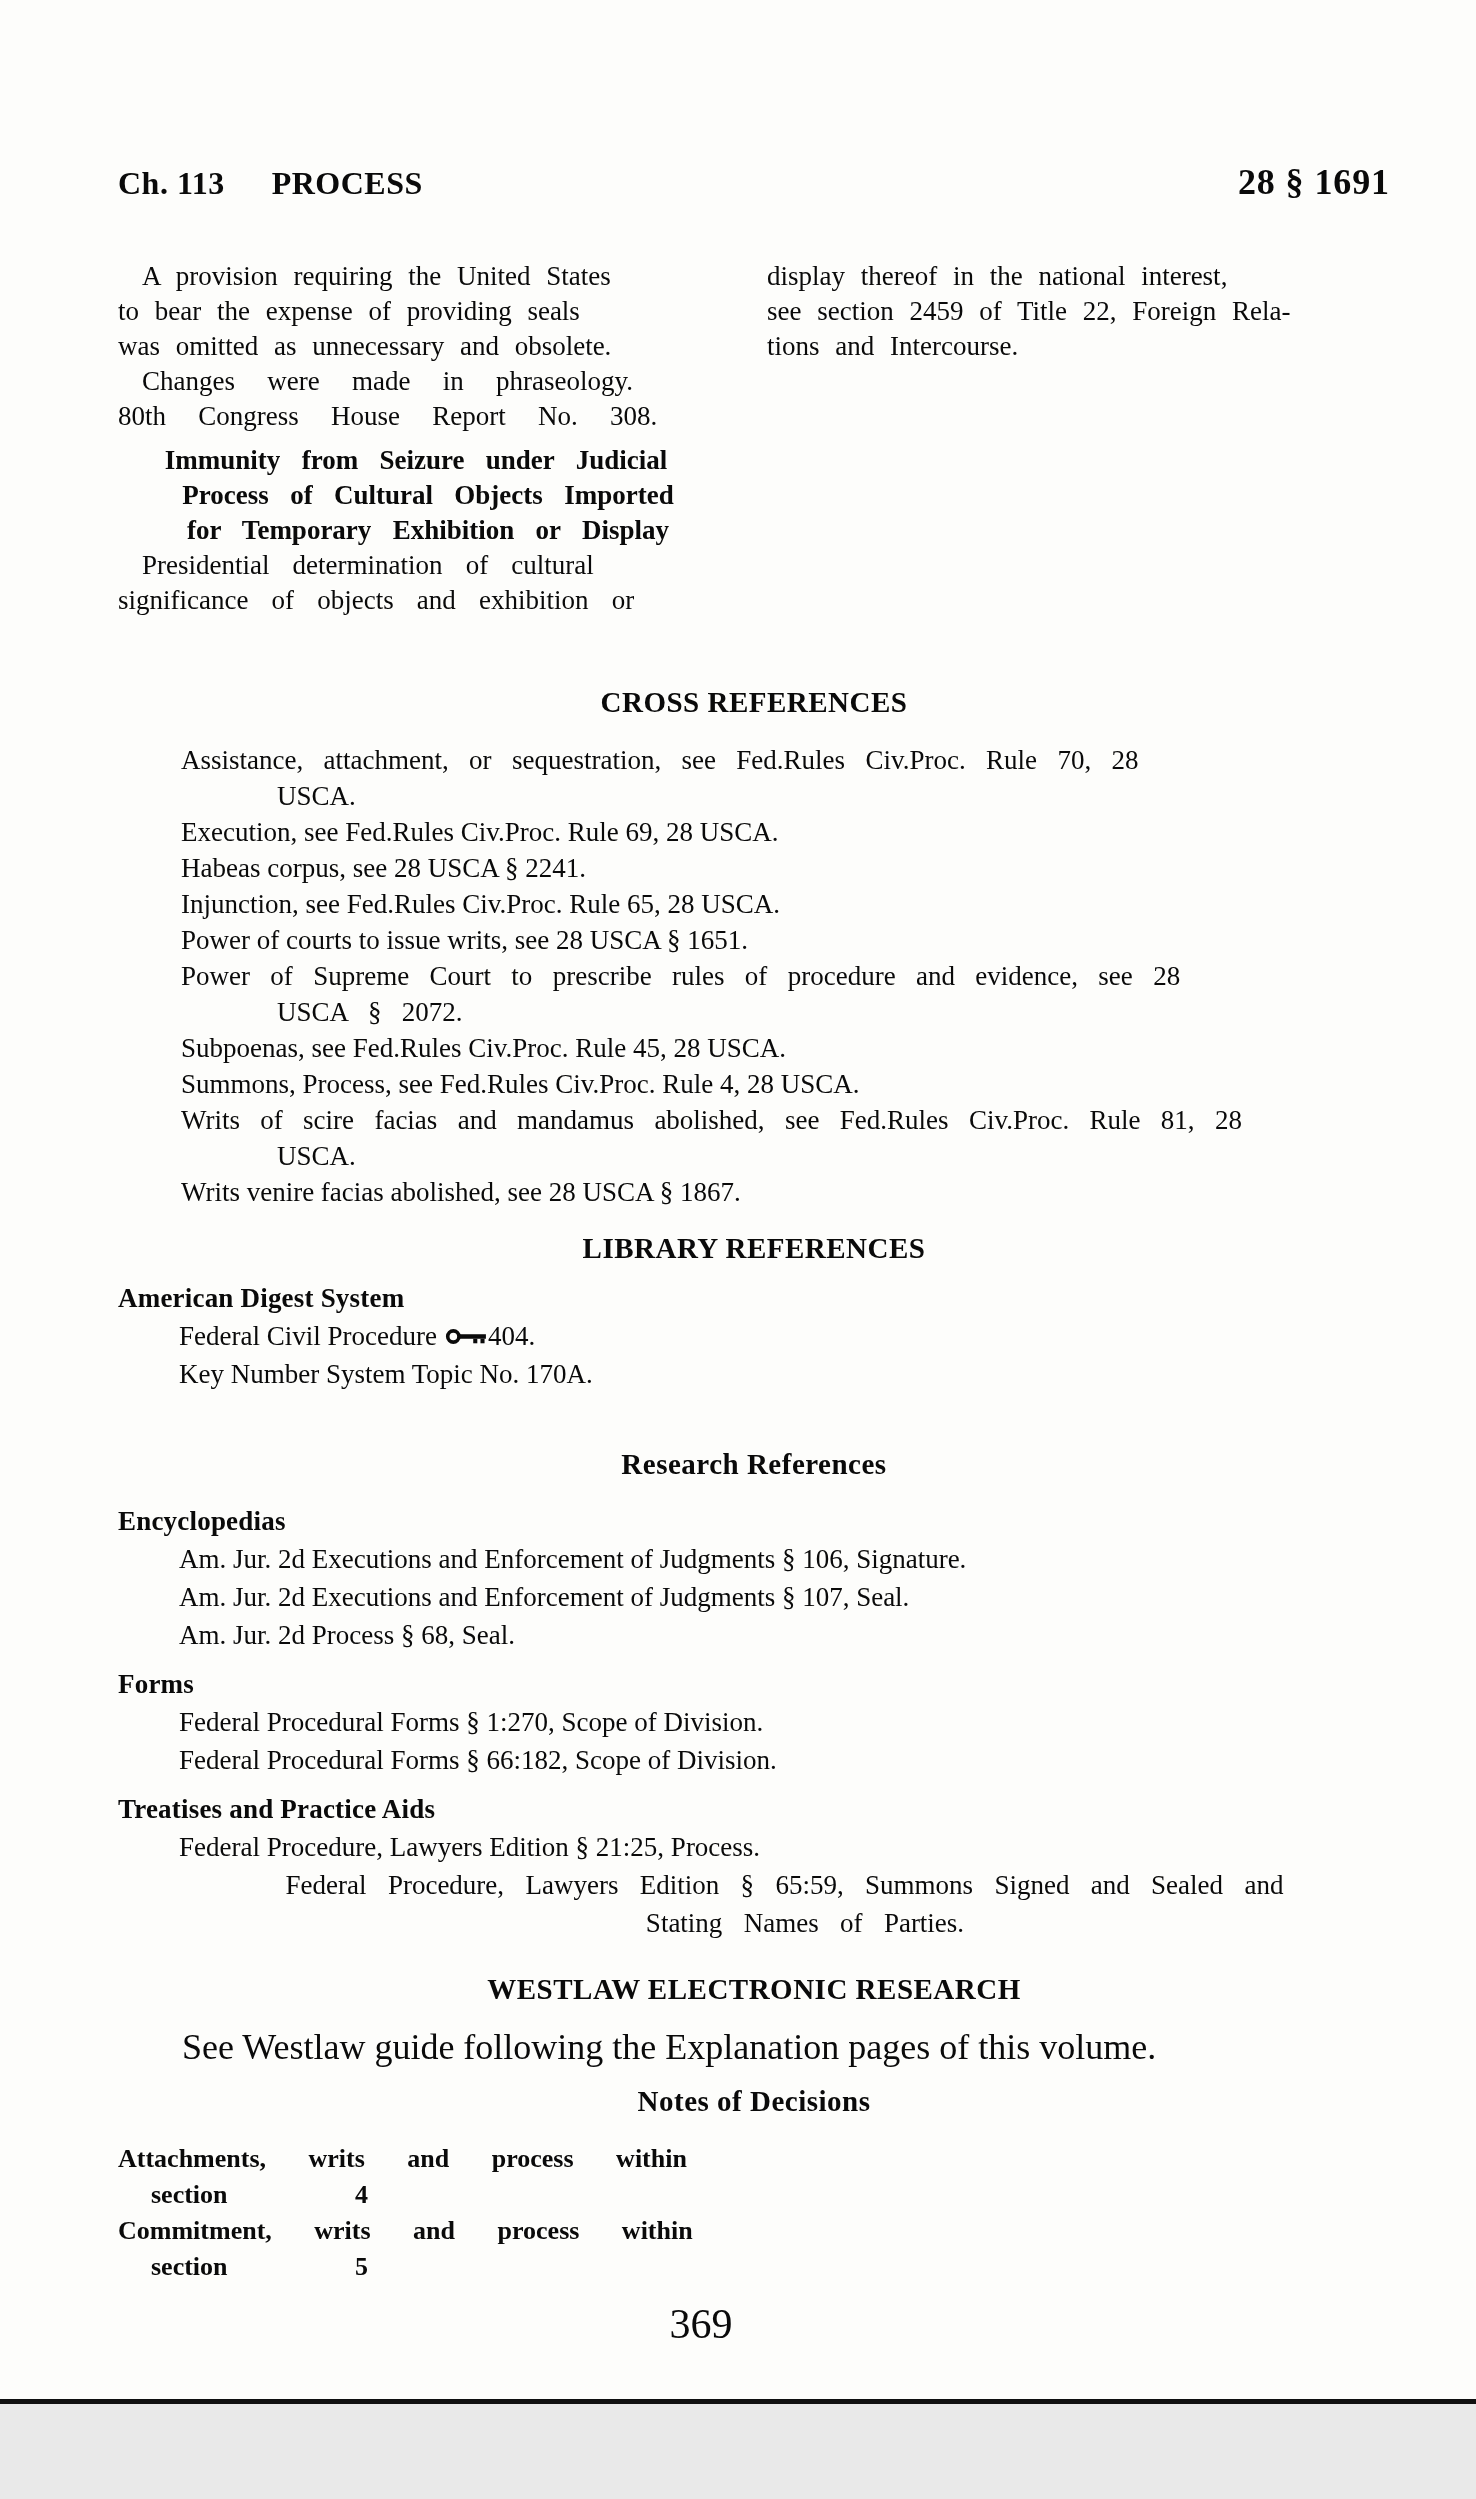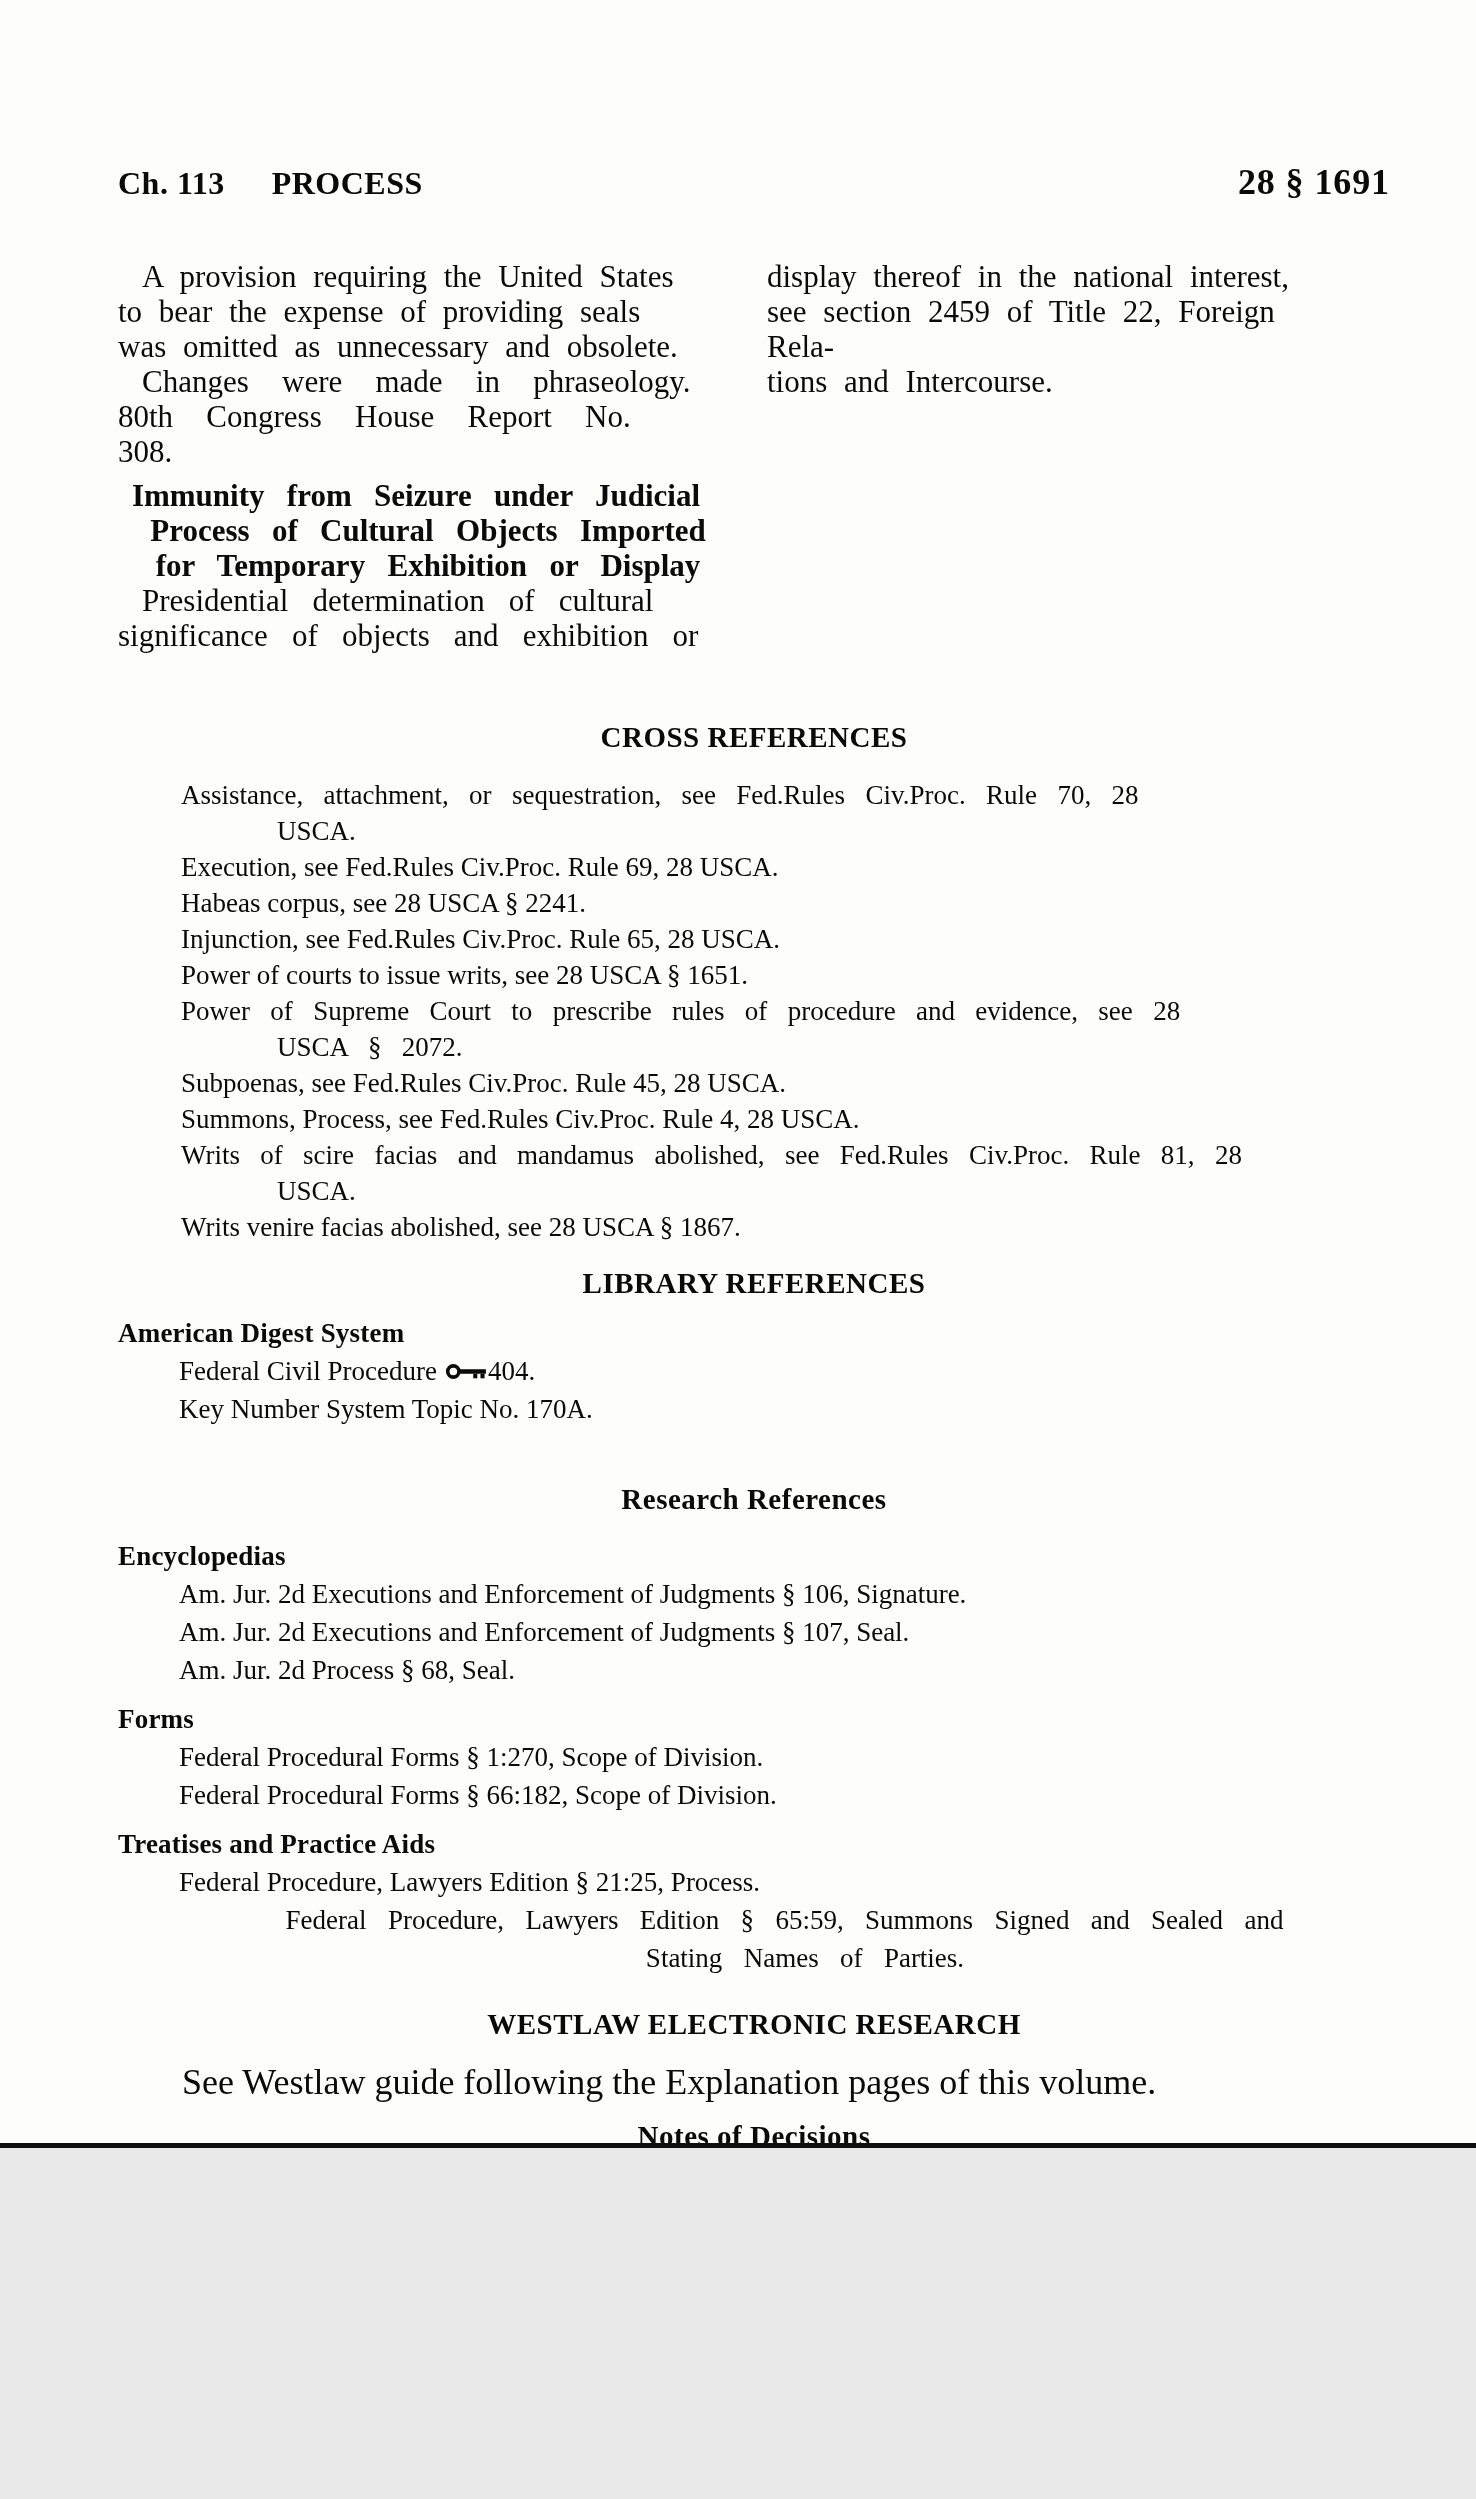--- a/index.html
+++ b/index.html
@@ -1,34 +1,34 @@
 <!DOCTYPE html>
 <html style="font-size:14.6px"><head>
 <meta charset="utf-8">
 <style>
   html,body{margin:0;padding:0;}
   body{
     width:1477px;height:2500px;background:#e9e9e9;
     font-family:"Liberation Serif","DejaVu Serif",serif;
   }
   .page{
-    position:relative;width:1477px;height:2148px;background:#fdfdfb;
+    position:relative;width:1477px;height:2404px;background:#fdfdfb;
     color:#0a0a0a;overflow:hidden;
   }
   .content{position:absolute;left:118px;top:162px;width:1272px;}
 
   
   .pagehead{display:flex;justify-content:space-between;align-items:baseline;line-height:40px;}
   .ph-left{font-weight:bold;font-size:32px;letter-spacing:0.5px;}
   .ph-chapter{margin-right:47px;}
   .ph-right{font-weight:bold;font-size:36px;letter-spacing:0.9px;text-align:right;}
 
   
   .twocol{display:grid;grid-template-columns:596px 591px;column-gap:53px;margin-top:56px;
-          font-size:31px;line-height:35px;}
+          font-size:27px;line-height:35px;}
   .p{margin:0;white-space:pre-line;}
   .ind{text-indent:24px;}
   .hang26{padding-left:24px;text-indent:-24px;}
   .bold{font-weight:bold;}
   .mt10{margin-top:9px;}
   .sp10{word-spacing:9px;}
   .sp16{word-spacing:14.6px;text-align:center;}
   .sp18{word-spacing:16.4px;}
   .sp28{word-spacing:25.5px;}
 

